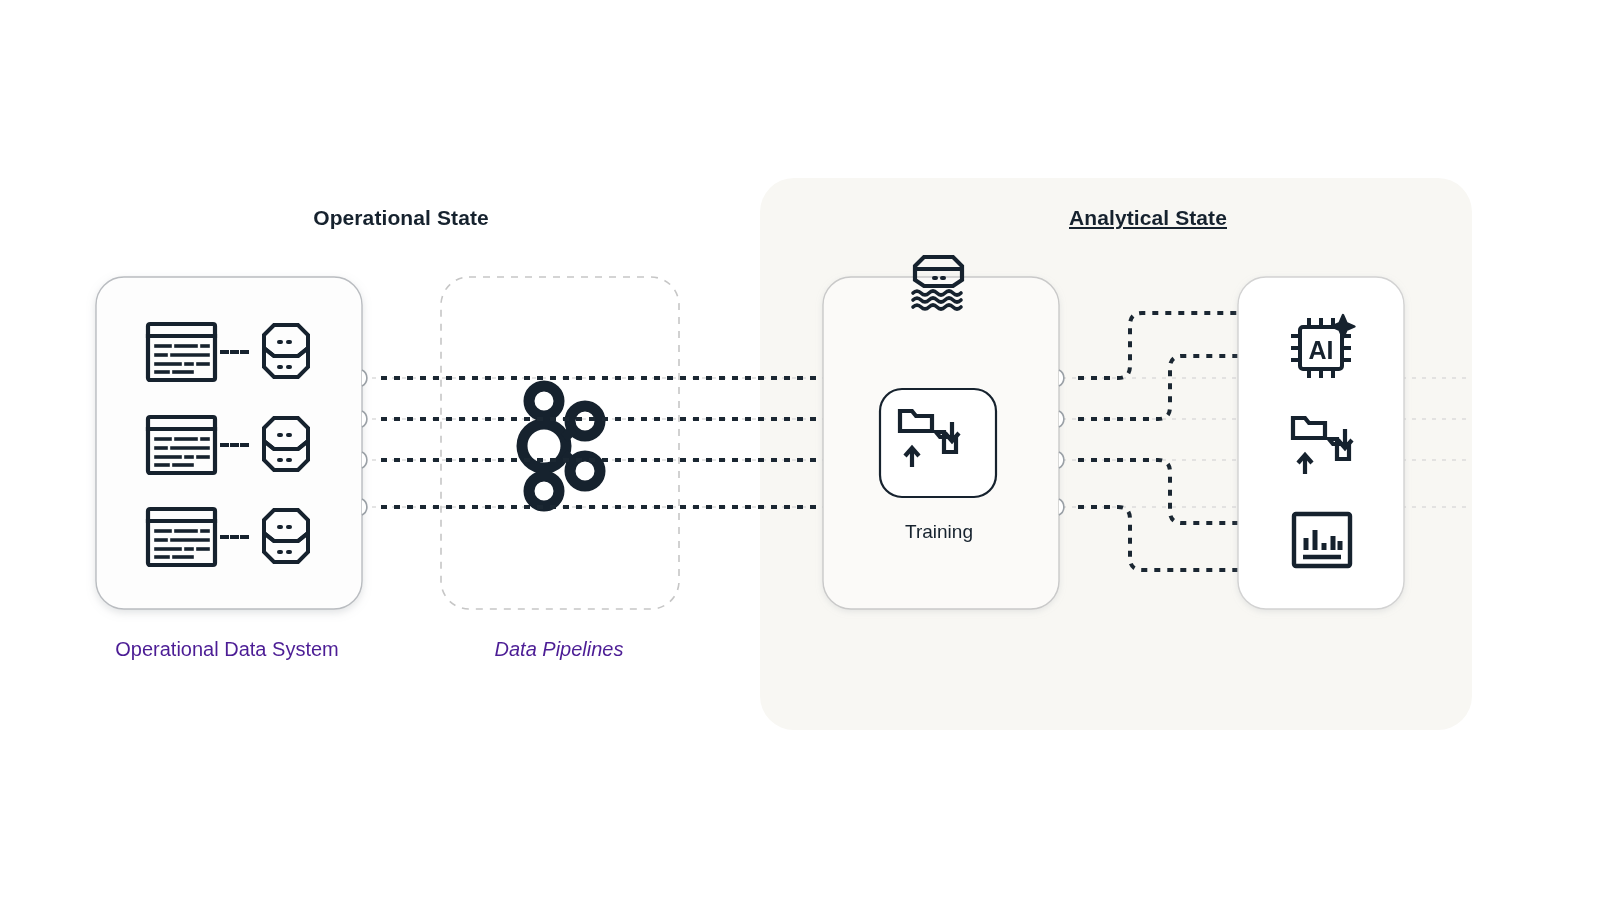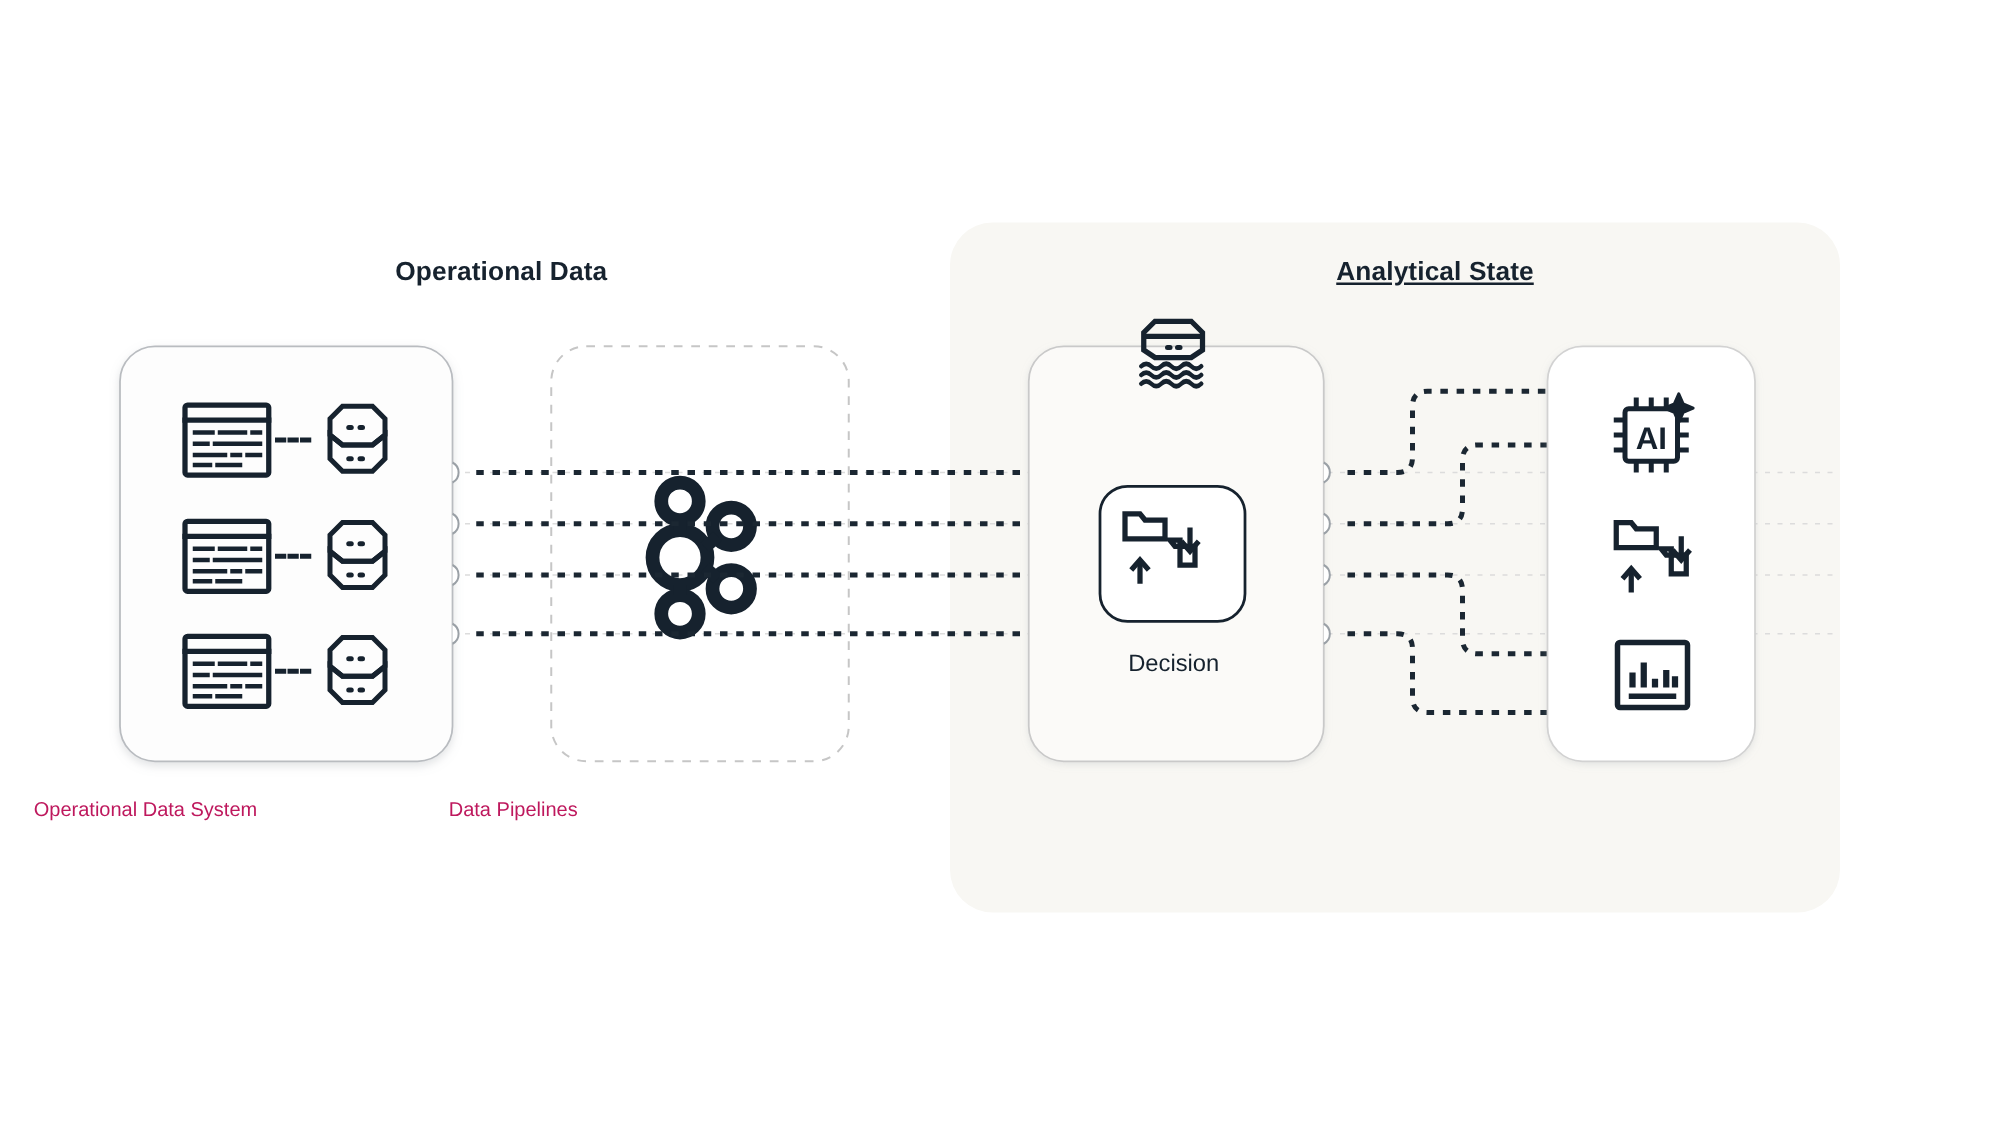--- a/index.html
+++ b/index.html
@@ -22,28 +22,29 @@
     letter-spacing:.1px;
     color:#16222e;
     text-align:center;
     white-space:nowrap;
   }
   #title-operational{left:196px;top:206px;width:410px;}
   #title-analytical{left:943px;top:206px;width:410px;text-decoration:underline;}
 
   .card-label{
     position:absolute;
-    font-size:16px;
+    font-size:20px;
     font-weight:400;
-    color:#be185d;
+    color:#4c1d95;
+    text-align:center;
     line-height:28px;
     white-space:pre-line;
   }
   #label-ods{left:27px;top:635px;width:400px;}
-  #label-pipe{left:359px;top:635px;width:400px;}
+  #label-pipe{left:359px;top:635px;width:400px;font-style:italic;}
   #label-ads{left:742px;top:635px;width:400px;}
   #label-ml{left:1121px;top:638px;width:400px;}
 
   .transform-label{
     position:absolute;
     left:839px;top:521px;width:200px;
     text-align:center;
     font-size:19px;
     color:#16222e;
   }
@@ -293,21 +294,21 @@
         <line x1="23" y1="38" x2="23" y2="18"></line>
         <line x1="32" y1="38" x2="32" y2="31"></line>
         <line x1="41" y1="38" x2="41" y2="24"></line>
         <line x1="48" y1="38" x2="48" y2="29"></line>
       </g>
       <line x1="11" y1="45" x2="49" y2="45" stroke-width="4.4"></line>
     </g>
 
   </svg>
 
-  <div class="state-title" id="title-operational">Operational Data</div>
+  <div class="state-title" id="title-operational">Operational State</div>
   <div class="state-title" id="title-analytical">Analytical State</div>
 
   <div class="card-label" id="label-ods">Operational Data System</div>
   <div class="card-label" id="label-pipe">Data Pipelines</div>
 
-  <div class="transform-label">Decision</div>
+  <div class="transform-label">Training</div>
 
 </div>
 
 </body></html>

